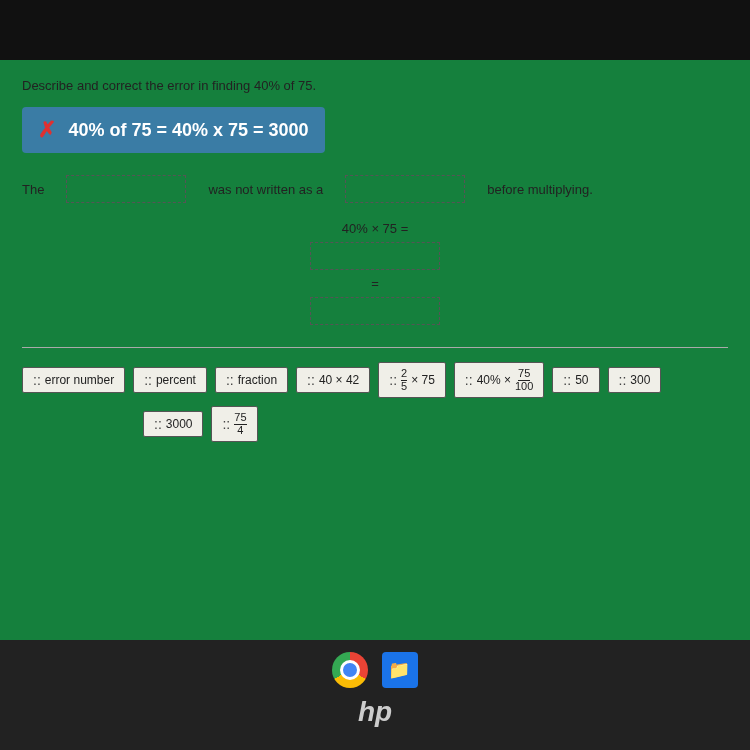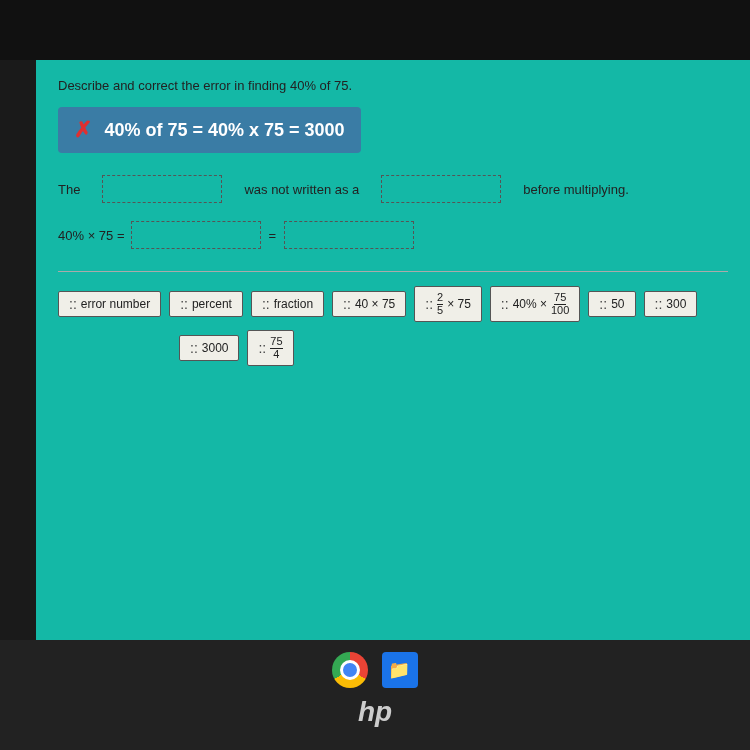--- a/index.html
+++ b/index.html
@@ -14,25 +14,24 @@
       flex-direction: column;
     }
 
     .top-black {
       background: #111;
       height: 60px;
       flex-shrink: 0;
     }
 
     .main-content {
-      background: #14b8a6;
+      background: #15803d;
       flex: 1;
       padding: 18px 22px 14px 22px;
       position: relative;
-      margin-left: 36px;
     }
 
     .question-text {
       font-size: 13px;
       color: #222;
       margin-bottom: 14px;
     }
 
     .error-box {
       background: #3a7ca5;
@@ -73,20 +72,21 @@
       display: inline-block;
     }
 
     .answer-row {
       display: flex;
       align-items: center;
       gap: 6px;
       font-size: 13px;
       color: #222;
       margin-bottom: 22px;
+      flex-direction: column;
     }
 
     .answer-row .dashed-box {
       min-width: 130px;
       height: 28px;
     }
 
     .divider {
       border: none;
       border-top: 1px solid #aaa;
@@ -239,21 +239,21 @@
       <span>percent</span>
     </div>
 
     <div class="tile">
       <span class="tile-dots">::</span>
       <span>fraction</span>
     </div>
 
     <div class="tile">
       <span class="tile-dots">::</span>
-      <span>40 × 75</span>
+      <span>40 × 42</span>
     </div>
 
     <div class="tile">
       <span class="tile-dots">::</span>
       <span class="fraction">
         <span class="num">2</span>
         <span class="den">5</span>
       </span>
       <span>× 75</span>
     </div>

